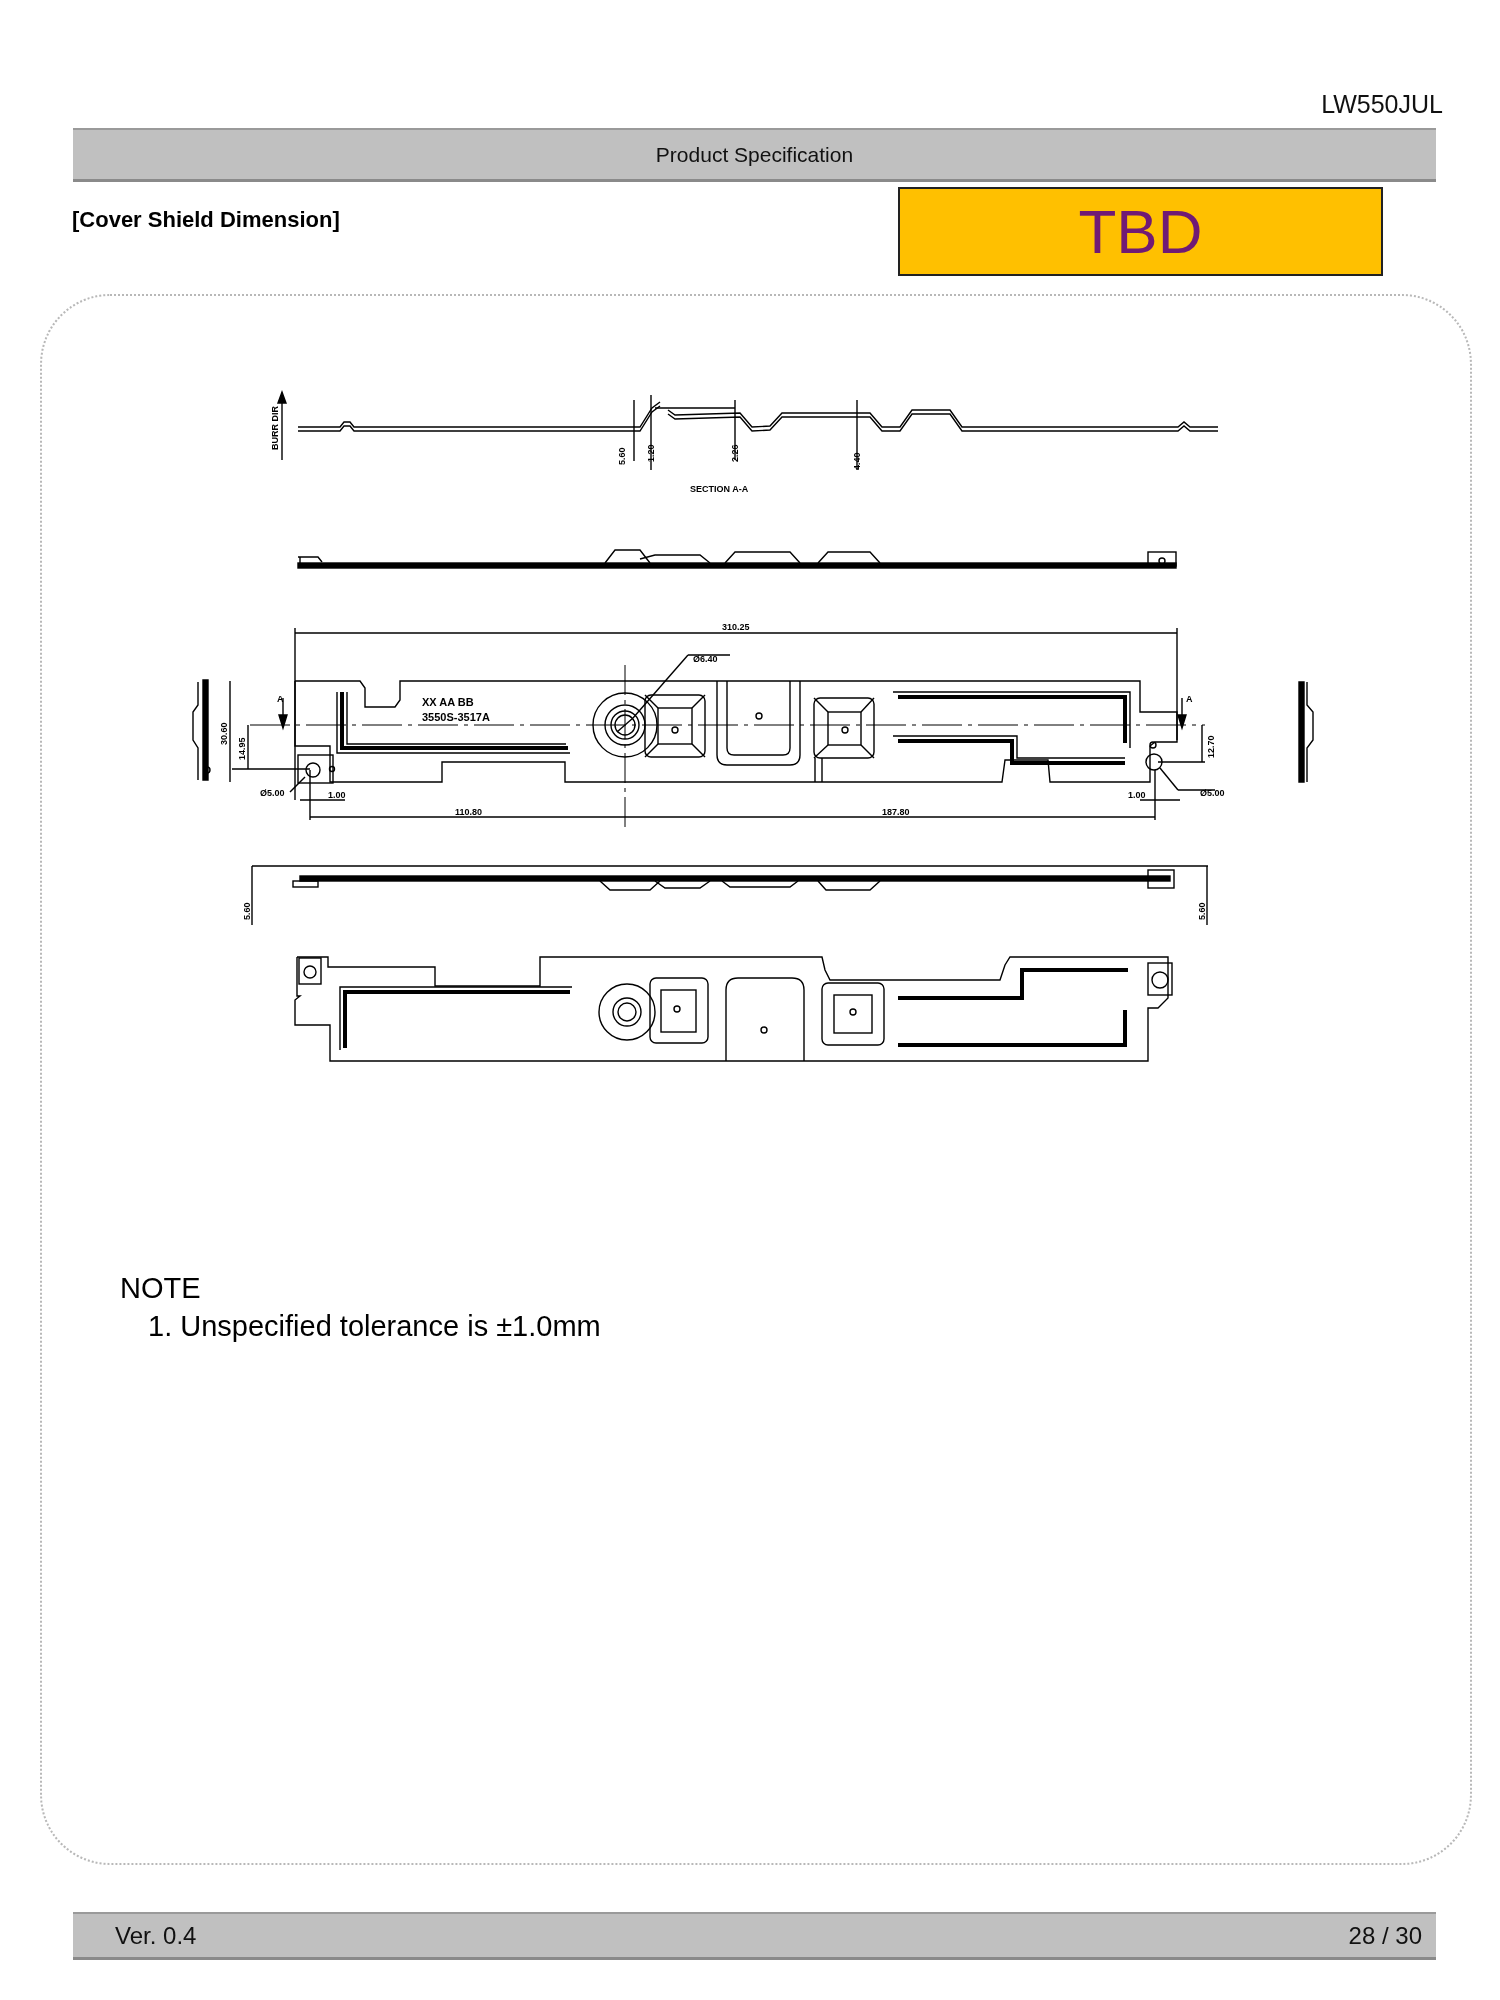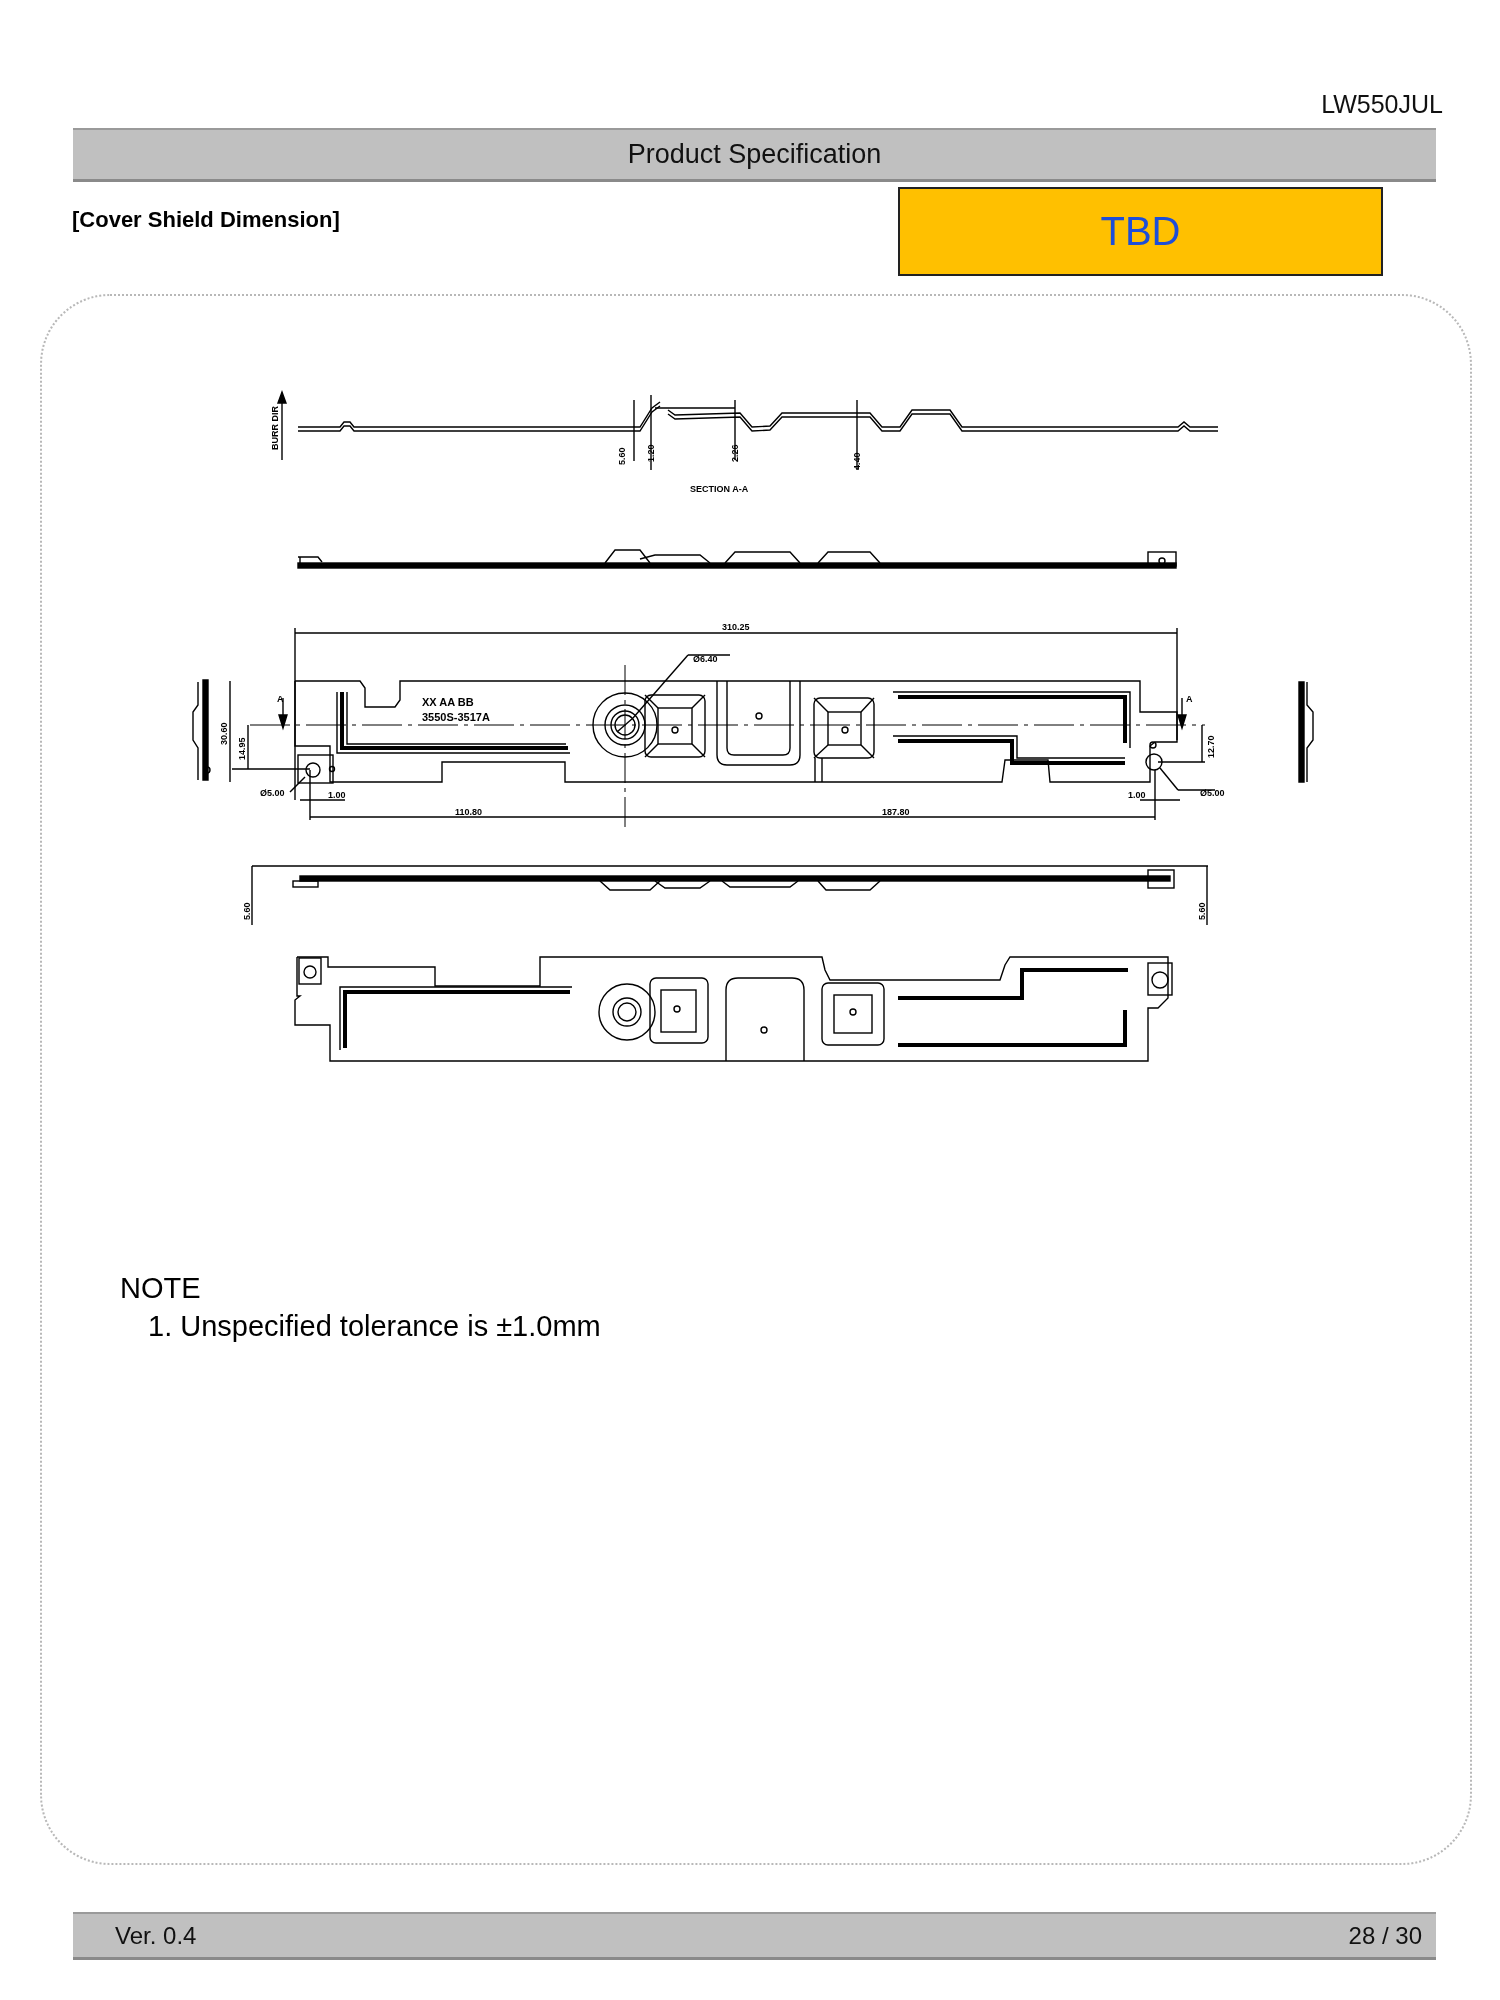--- a/index.html
+++ b/index.html
@@ -1,22 +1,22 @@
 <!DOCTYPE html>
 <html><head>
 <meta charset="utf-8">
 <style>
   html, body { margin:0; padding:0; background:#ffffff; }
   body { width:1500px; height:2000px; position:relative; overflow:hidden; font-family:"Liberation Sans", sans-serif; color:#000; }
   .model-code { position:absolute; right:57px; top:90px; font-size:25px; color:#111; }
   .header-bar { position:absolute; left:73px; top:128px; width:1363px; height:54px; background:#c0c0c0; border-top:2px solid #9a9a9a; border-bottom:3px solid #8a8a8a; box-sizing:border-box; display:flex; align-items:center; justify-content:center; }
-  .header-bar span { font-size:27px; color:#111; }
+  .header-bar span { font-size:21px; color:#111; }
   .section-title { position:absolute; left:72px; top:207px; font-size:22px; font-weight:bold; }
   .tbd-box { position:absolute; left:898px; top:187px; width:485px; height:89px; background:#ffc000; border:2px solid #222; box-sizing:border-box; display:flex; align-items:center; justify-content:center; }
-  .tbd-box span { font-size:40px; color:#1d4ed8; }
+  .tbd-box span { font-size:62px; color:#701a75; }
   .frame { position:absolute; left:40px; top:294px; width:1432px; height:1571px; border:2px dotted #b8b8b8; border-radius:70px; box-sizing:border-box; }
   .drawing { position:absolute; left:0; top:0; }
   .note-title { position:absolute; left:120px; top:1272px; font-size:29px; font-weight:normal; }
   .note-line { position:absolute; left:120px; top:1310px; font-size:29px;margin-left:28px; }
   .footer-bar { position:absolute; left:73px; top:1912px; width:1363px; height:48px; background:#c0c0c0; border-top:2px solid #9a9a9a; border-bottom:3px solid #8a8a8a; box-sizing:border-box; display:flex; align-items:center; justify-content:space-between; padding:0 14px 0 42px; }
   .footer-bar span { font-size:24px; color:#111; }
   svg text { font-family:"Liberation Sans", sans-serif; font-weight:bold; fill:#000; }
 </style>
 </head>
 <body>

